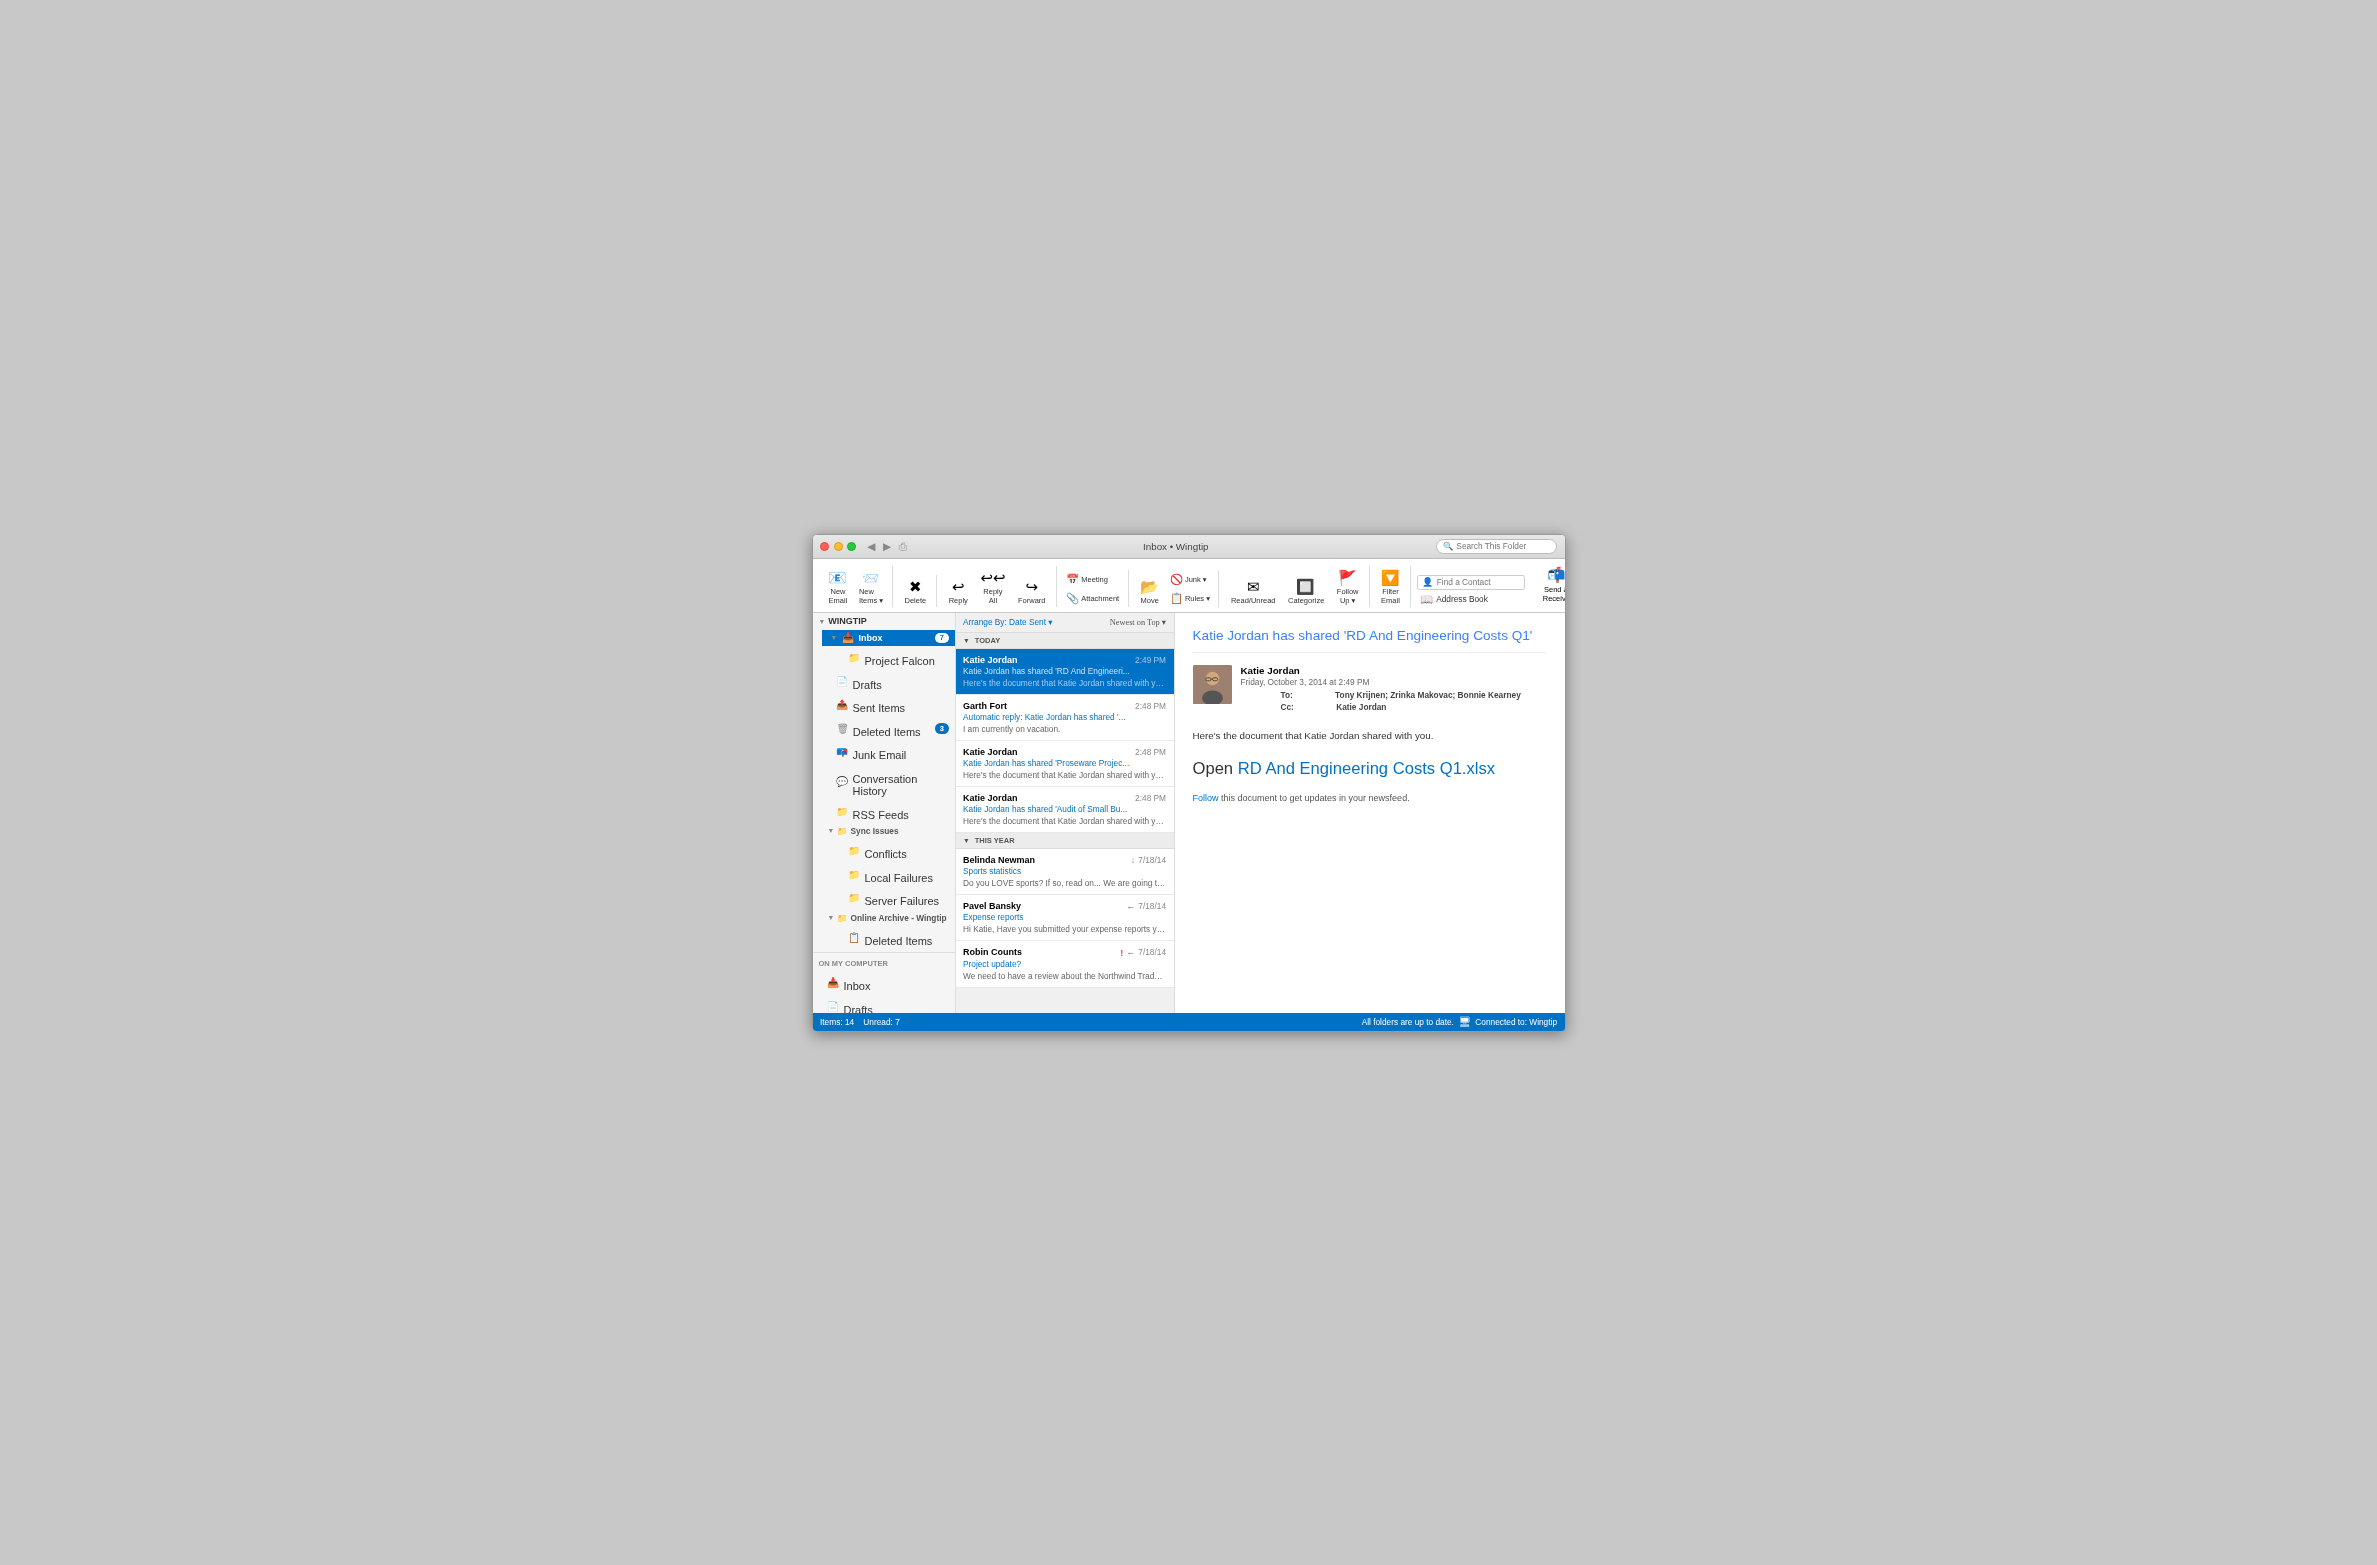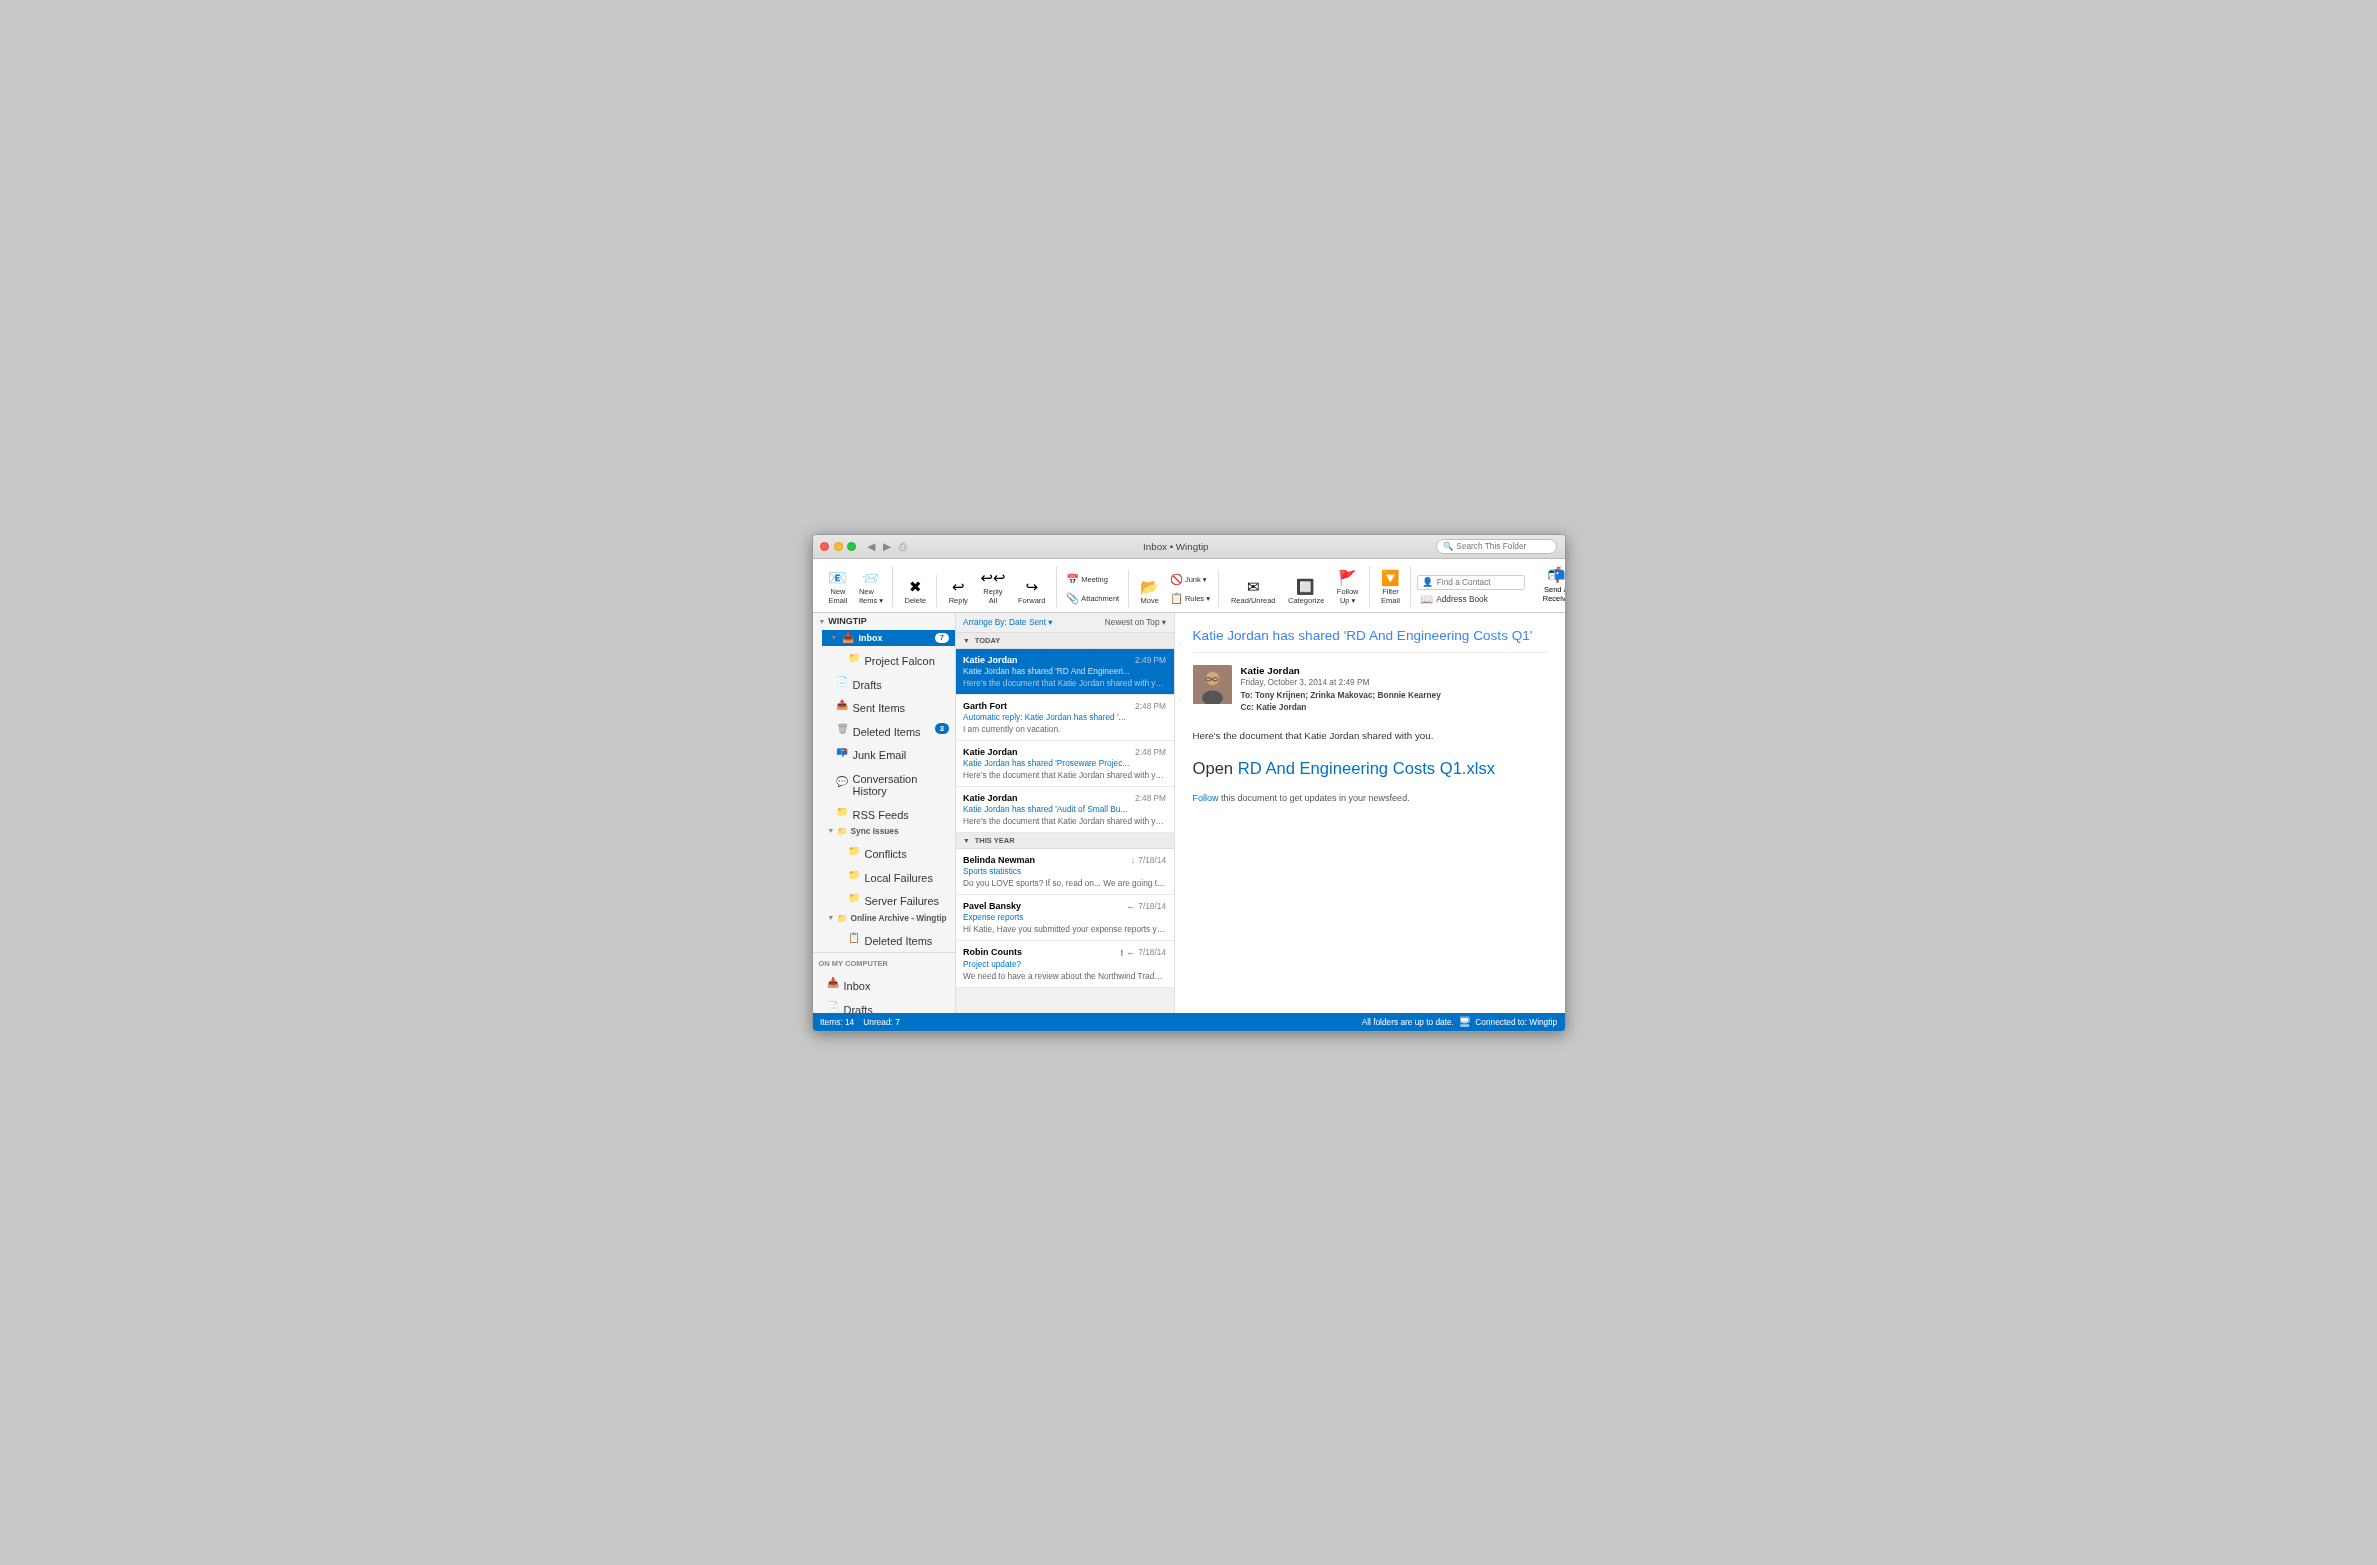--- a/index.html
+++ b/index.html
@@ -287,20 +287,21 @@
       color: #0072c6;
       font-size: 8.3px;
     }
     .newest-dropdown {
       display: flex;
       align-items: center;
       gap: 1.5px;
       cursor: pointer;
       font-size: 8.3px;
       color: #555;
+      font-family: Liberation Serif, serif;
     }
     .email-list-body {
       flex: 1;
       overflow-y: auto;
     }
     .email-list-body::-webkit-scrollbar { width: 4.5px; }
     .email-list-body::-webkit-scrollbar-track { background: #f0f0f0; }
     .email-list-body::-webkit-scrollbar-thumb { background: #ccc; border-radius: 2.3px; }
     .date-separator {
       padding: 3px 7.5px;
@@ -394,21 +395,21 @@
       justify-content: center;
       font-size: 16.6px;
       color: white;
       flex-shrink: 0;
       overflow: hidden;
     }
     .meta-details { flex: 1; }
     .meta-sender-name { font-weight: 700; font-size: 9.8px; color: #000; margin-bottom: 1.5px; }
     .meta-date { font-size: 8.3px; color: #666; margin-bottom: 3px; }
     .meta-to-line { font-size: 8.3px; color: #444; margin-bottom: 1.5px; }
-    .meta-to-line span { font-weight: 700; }
+    .meta-to-line span { font-weight: 700; margin-left: 40px; }
     .email-body {
       font-size: 9.8px;
       color: #333;
       line-height: 1.6;
     }
     .email-body p { margin-bottom: 12px; }
     .open-link {
       font-size: 16.6px;
       color: #333;
       margin-bottom: 9px;

